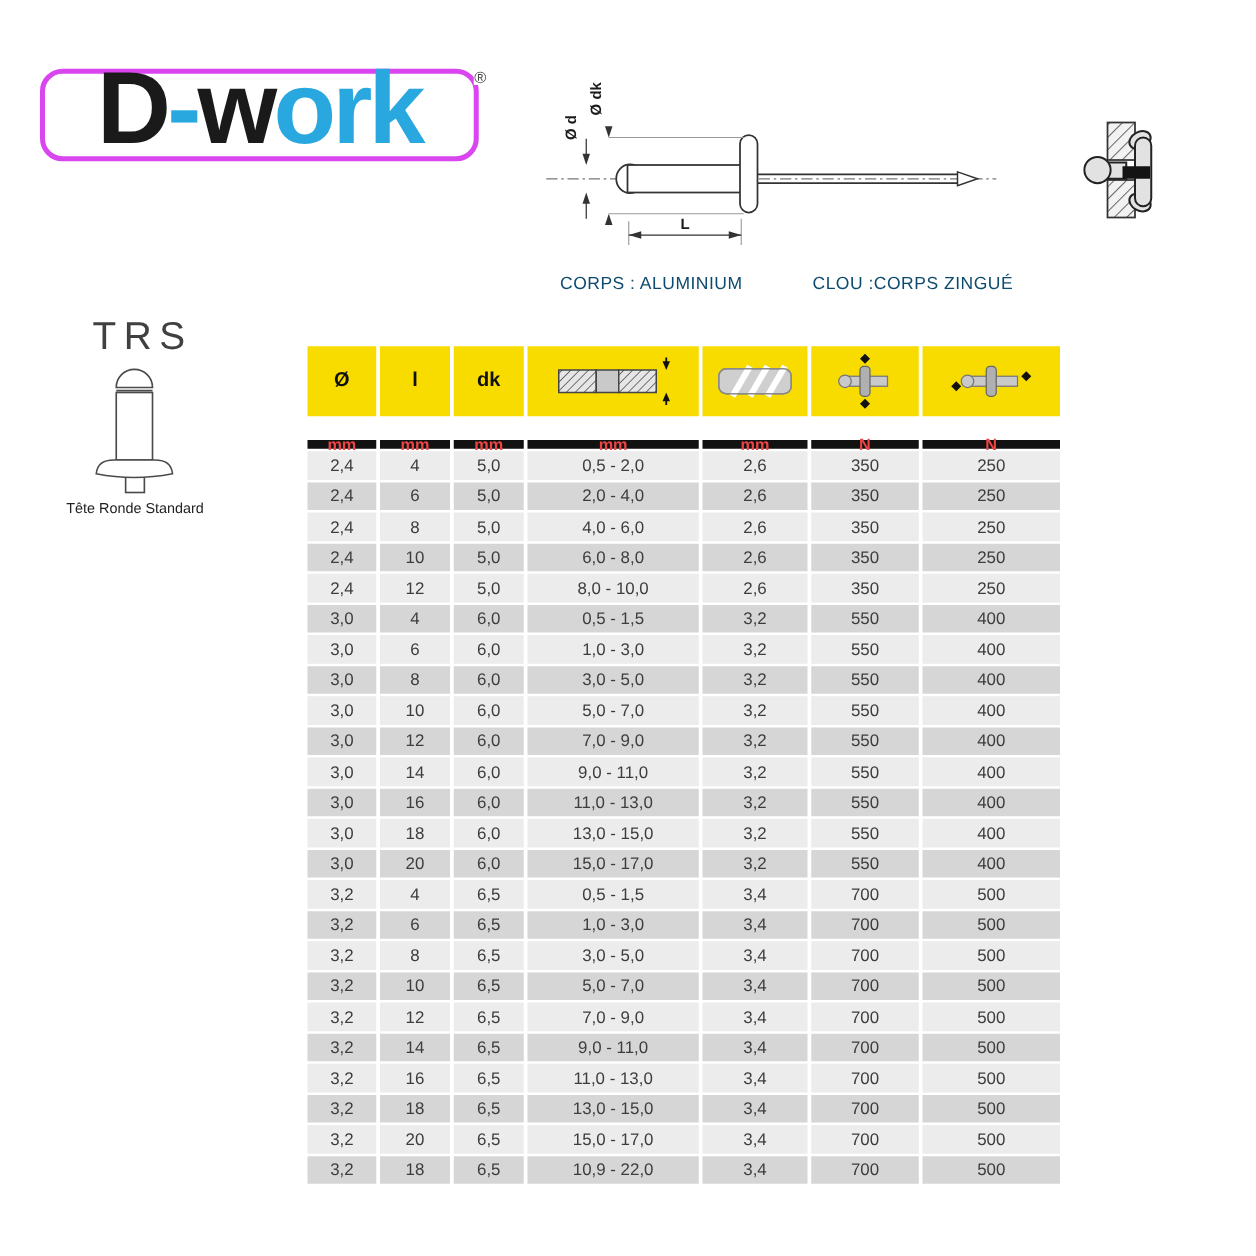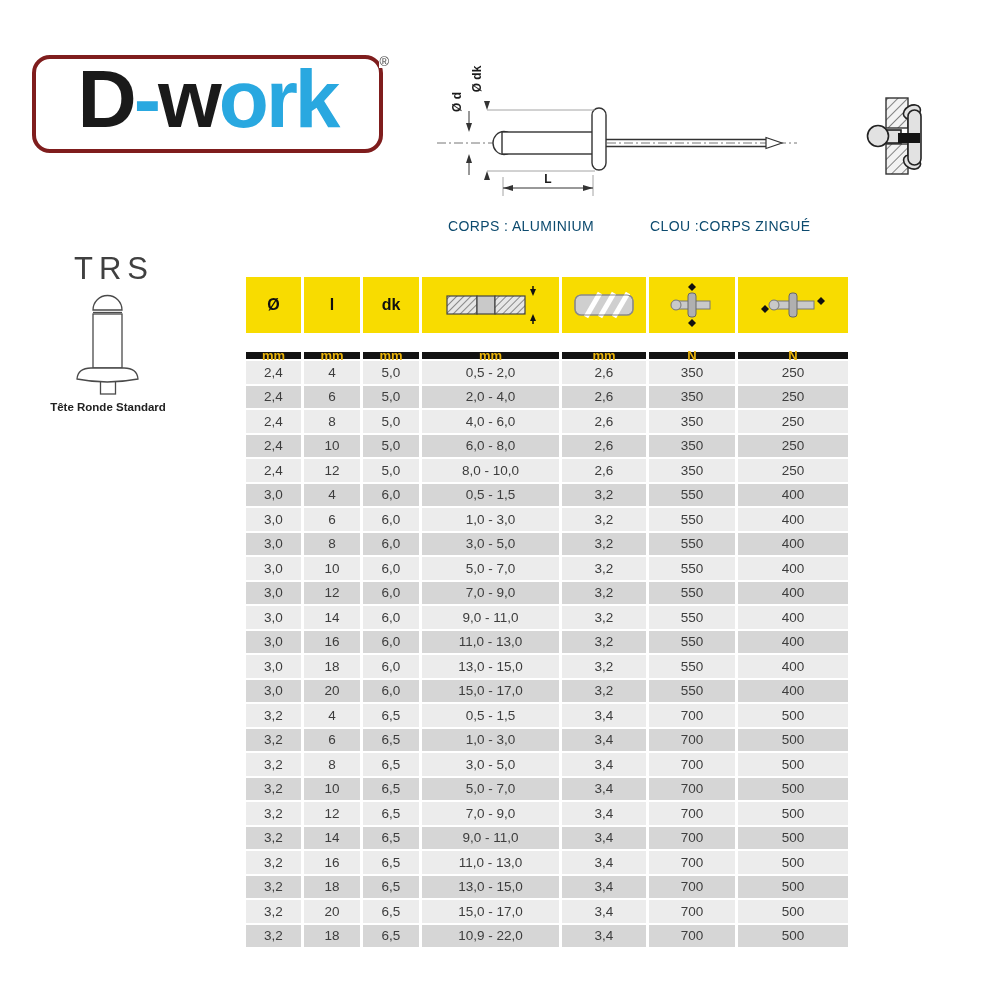--- a/index.html
+++ b/index.html
@@ -1,45 +1,45 @@
 <!DOCTYPE html>
 <html style="--header-yellow: #F8DC00; --header-black: #121212; --row-light: #ECECEC; --row-dark: #D6D6D6;"><head>
 <meta charset="utf-8">
 <style>
   * { margin:0; padding:0; box-sizing:border-box; }
   html,body { width:1005px; height:1005px; background:#ffffff; font-family:"Liberation Sans",sans-serif; }
   body { position:relative; overflow:hidden; }
   .abs { position:absolute; }
 
   
-  .logo-box { left:32px; top:55px; width:351px; height:98px; border:4px solid #7f1d1d;
+  .logo-box { left:32px; top:55px; width:351px; height:74px; border:4px solid #d946ef;
               border-radius:18px; display:flex; align-items:center; justify-content:center; background:#fff; }
   .logo-wordmark { font-weight:bold; font-size:82px; letter-spacing:-3px; line-height:1; padding-bottom:10px; }
   .registered { position:absolute; top:-4px; right:-10px; font-size:13px; color:#444; background:#fff; line-height:1; }
 
   
   .side-diagram { left:435px; top:55px; width:365px; height:150px; }
   .cross-section { left:862px; top:84px; width:95px; height:112px; }
   .materials { top:218px; font-size:14px; letter-spacing:0.4px; color:#0c4a6e; white-space:nowrap; }
   .mat-corps { left:448px; }
   .mat-clou  { left:650px; }
 
   
   .trs-title { left:58px; top:251px; width:112px; text-align:center; font-size:31px; letter-spacing:6px; color:#404040; font-weight:400; }
   .trs-svg { left:65px; top:284px; width:120px; height:122px; }
-  .trs-caption { left:33px; top:401px; width:150px; text-align:center; font-size:11.5px; color:#222;font-weight:bold; }
+  .trs-caption { left:33px; top:401px; width:150px; text-align:center; font-size:11.5px; color:#222; }
 
   
   .riv-table { left:246px; top:277px; width:602px; display:grid;
                grid-template-columns:55px 56px 56px 137px 84px 86px 110px;
                grid-template-rows:56px 24px; grid-auto-rows:22.5px;
                gap:2px 3px; background:#ffffff; }
   .hy { background:var(--header-yellow,#F8DC00); display:flex; align-items:center; justify-content:center;
         font-weight:bold; font-size:16px; color:#101010; }
-  .hb { background:var(--header-black,#121212); color:#eab308; display:flex; align-items:center; justify-content:center;
+  .hb { background:var(--header-black,#121212); color:#ef4444; display:flex; align-items:center; justify-content:center;
         font-weight:bold; font-size:13px;margin-top:17px; }
   .cell { display:flex; align-items:center; justify-content:center; font-size:13.5px; color:#3d3d3d; }
   .cell.light { background:var(--row-light,#ECECEC); }
   .cell.dark  { background:var(--row-dark,#D6D6D6); }
 </style>
 </head>
 <body>
 
 <div class="abs logo-box">
   <div class="logo-wordmark"><span style="color: rgb(26, 26, 26);">D</span><span style="color: rgb(41, 168, 224);">-</span><span style="color: rgb(26, 26, 26);">w</span><span style="color: rgb(41, 168, 224);">ork</span></div>

